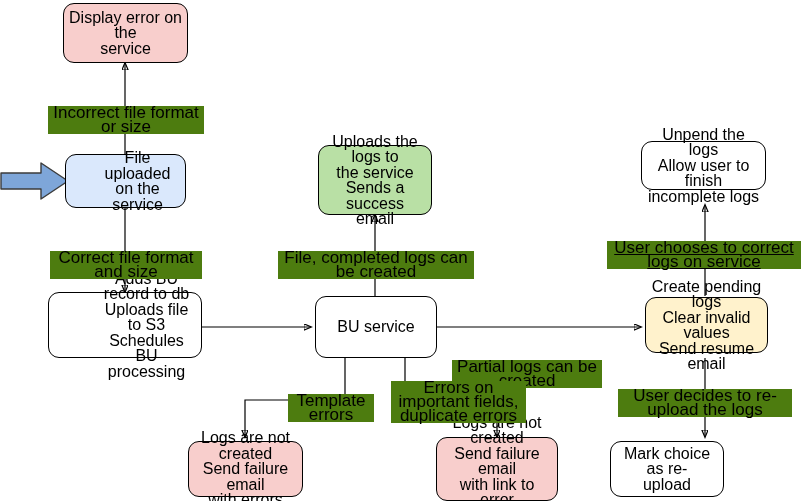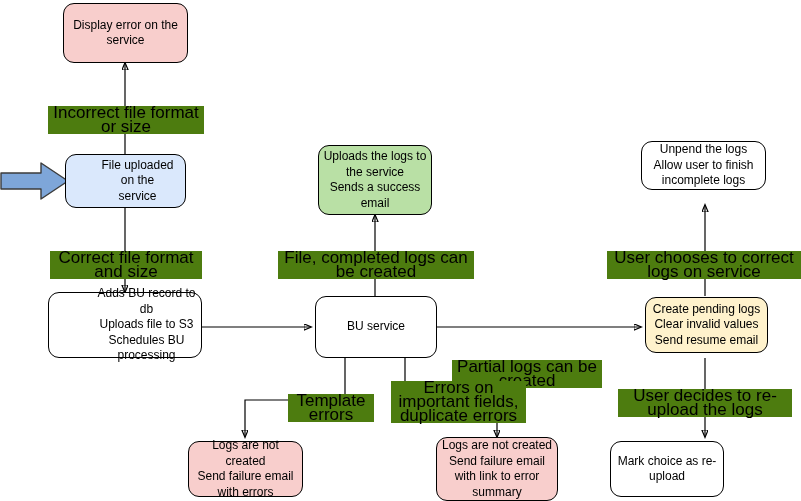--- a/index.html
+++ b/index.html
@@ -24,21 +24,21 @@
   }
   .node {
     position: absolute;
     box-sizing: border-box;
     border: 1.2px solid #000000;
     border-radius: 11px;
     display: flex;
     align-items: center;
     justify-content: center;
     text-align: center;
-    font-size: 12px;
+    font-size: 16px;
     line-height: 15.5px;
     white-space: pre-line;
     padding: 2px 4px;
     background: #ffffff;
   }
   .node.pink   { background: #f8cecc; }
   .node.blue   { background: #dae8fc; padding-left: 28px; }
   .node.green  { background: #b9e0a5; }
   .node.yellow { background: #fff2cc; }
   .node.white  { background: #ffffff; }
@@ -143,17 +143,17 @@
 
   <div class="edge-label" style="left:278px; top:251px; width:196px;">File, completed logs can be created</div>
 
   <div class="edge-label" style="left:452px; top:320px; width:150px;margin-top:40px;">Partial logs can be created</div>
 
   <div class="edge-label" style="left:288px; top:394px; width:86px;">Template errors</div>
 
   <div class="edge-label" style="left:391px; top:381px; width:135px;">Errors on important fields,
 duplicate errors</div>
 
-  <div class="edge-label" style="left:607px; top:251px; width:194px;">User chooses to correct logs on service</div>
+  <div class="edge-label" style="left:607px; top:241px; width:194px;text-decoration:underline;">User chooses to correct logs on service</div>
 
   <div class="edge-label" style="left:618px; top:389px; width:174px;">User decides to re-upload the logs</div>
 
 </div>
 
 </body></html>

